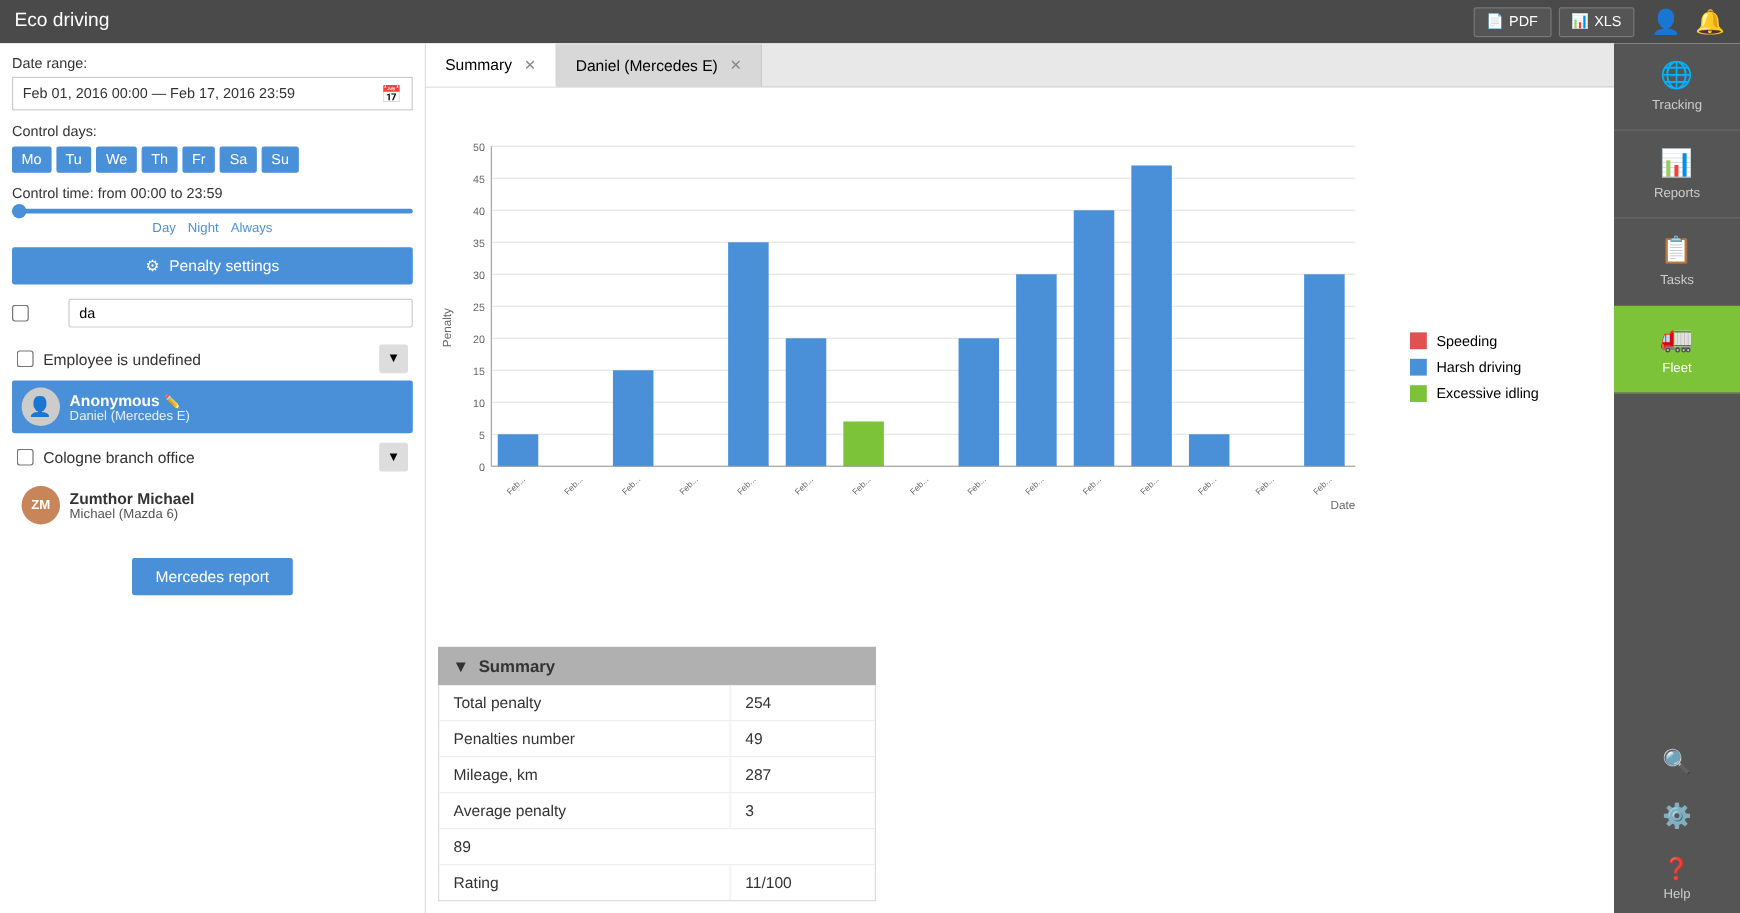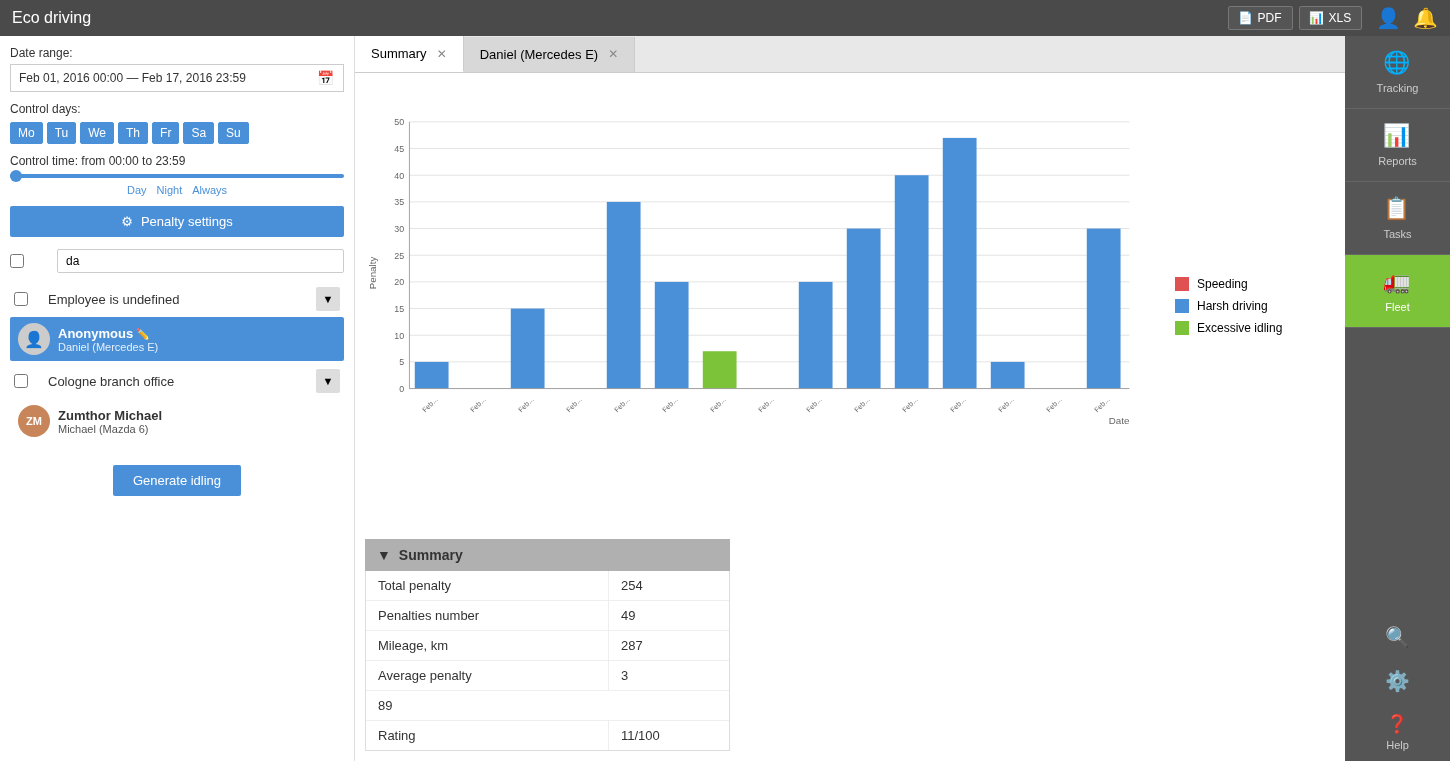--- a/index.html
+++ b/index.html
@@ -132,21 +132,21 @@
       padding: 4px 8px;
       font-size: 12px;
       border-radius: 2px;
       margin-left: 27px;
     }
 
     .group-row {
       display: flex;
       align-items: center;
       padding: 6px 4px;
-      gap: 20px;
+      gap: 8px;
       cursor: pointer;
       border-radius: 2px;
     }
     .group-checkbox { width: 14px; height: 14px; }
     .group-label { font-size: 13px; color: #333; flex: 1; }
     .group-expand-btn {
       width: 24px;
       height: 24px;
       background: #ddd;
       border: none;
@@ -460,21 +460,21 @@
       <div class="driver-row normal">
         <div class="zumthor-avatar">ZM</div>
         <div class="driver-info">
           <div class="driver-name">Zumthor Michael</div>
           <div class="driver-vehicle">Michael (Mazda 6)</div>
         </div>
       </div>
 
     </div>
 
-    <button class="generate-btn">Generate idling</button>
+    <button class="generate-btn">Mercedes report</button>
   </div>
 
   <div class="content-area">
 
     <div class="tabs-bar">
       <div class="tab active">
         <span>Summary</span>
         <span class="tab-close">✕</span>
       </div>
       <div class="tab">

